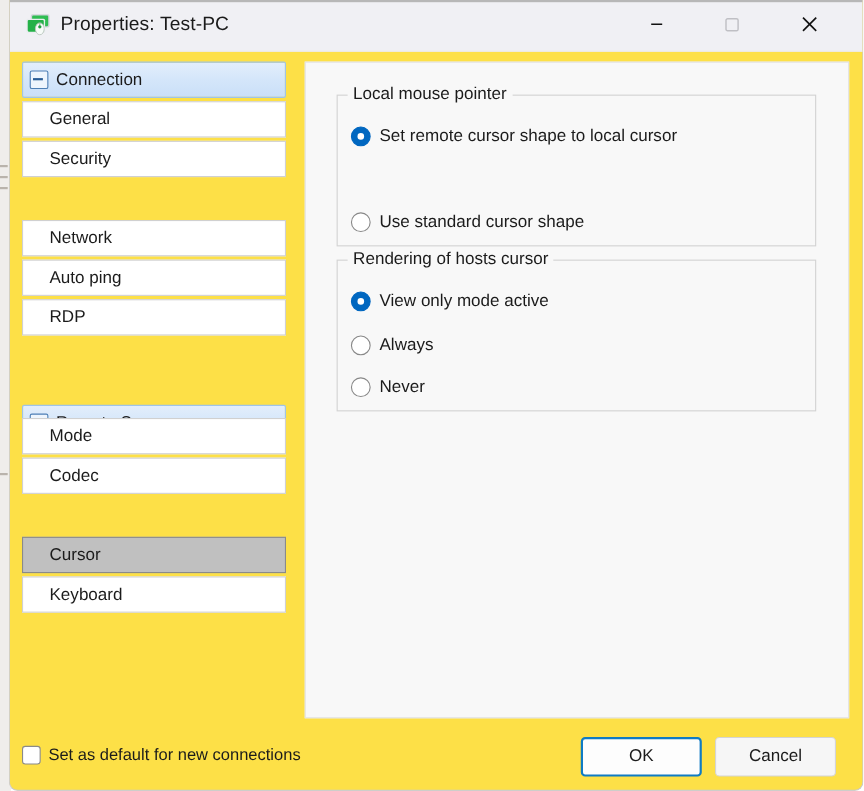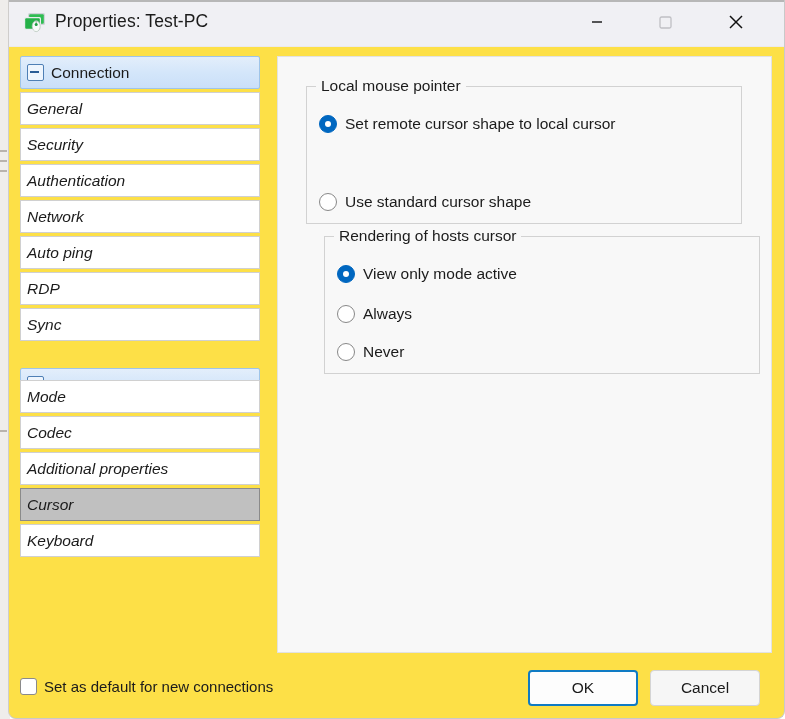--- a/index.html
+++ b/index.html
@@ -99,22 +99,21 @@
     height: 33px;
     box-sizing: border-box;
     display: flex;
     align-items: center;
     font-size: 15.5px;
     color: #1b1b1b;
   }
   .tree-row.leaf {
     background: #ffffff;
     border: 1px solid #d0d0d0;
-    padding-left: 6px;
-    font-style: italic;
+    padding-left: 24px;
   }
   .tree-row.leaf.selected {
     background: #c0c0c0;
     border: 1px solid #8a8a8a;
   }
   .tree-row.group {
     background: linear-gradient(to bottom, #e3eefb 0%, #d4e6fa 50%, #cadff8 100%);
     border: 1px solid #9fc4e8;
     border-radius: 2px;
     padding-left: 6px;
@@ -156,21 +155,21 @@
     position: absolute;
     top: -10px;
     left: 9px;
     padding: 0 5px;
     background: #f8f8f8;
     font-size: 15.5px;
     color: #1b1b1b;
     white-space: nowrap;
   }
   #group-local  { left: 26px; top: 29px;  width: 436px; height: 138px; }
-  #group-render { left: 44px; top: 179px; width: 436px; height: 138px; padding-left: 36px; }
+  #group-render { left: 26px; top: 179px; width: 436px; height: 138px; padding-left: 36px; }
 
   .radio-row {
     position: absolute;
     left: 12px;
     display: flex;
     align-items: center;
     height: 22px;
   }
   .radio {
     width: 18px; height: 18px;
@@ -298,47 +297,38 @@
       <div class="tree-row group" style="top: 0px;">
         <span class="expander"></span>
         <span>Connection</span>
       </div>
       <div class="tree-row leaf" style="top: 36px;">
         <span>General</span>
       </div>
       <div class="tree-row leaf" style="top: 72px;">
         <span>Security</span>
       </div>
-      <div class="tree-row leaf" style="top: 108px;">
-        <span>Authentication</span>
-      </div>
       <div class="tree-row leaf" style="top: 144px;">
         <span>Network</span>
       </div>
       <div class="tree-row leaf" style="top: 180px;">
         <span>Auto ping</span>
       </div>
       <div class="tree-row leaf" style="top: 216px;">
         <span>RDP</span>
-      </div>
-      <div class="tree-row leaf" style="top: 252px;">
-        <span>Sync</span>
       </div>
       <div class="tree-row group" style="top: 288px; margin-top: 24px;">
         <span class="expander"></span>
         <span>Remote Screen</span>
       </div>
       <div class="tree-row leaf" style="top: 324px;">
         <span>Mode</span>
       </div>
       <div class="tree-row leaf" style="top: 360px;">
         <span>Codec</span>
-      </div>
-      <div class="tree-row leaf" style="top: 396px;">
-        <span>Additional properties</span>
       </div>
       <div class="tree-row leaf selected" style="top: 432px;">
         <span>Cursor</span>
       </div>
       <div class="tree-row leaf" style="top: 468px;">
         <span>Keyboard</span>
       </div>
     </div>
 
   <div id="content-panel">

